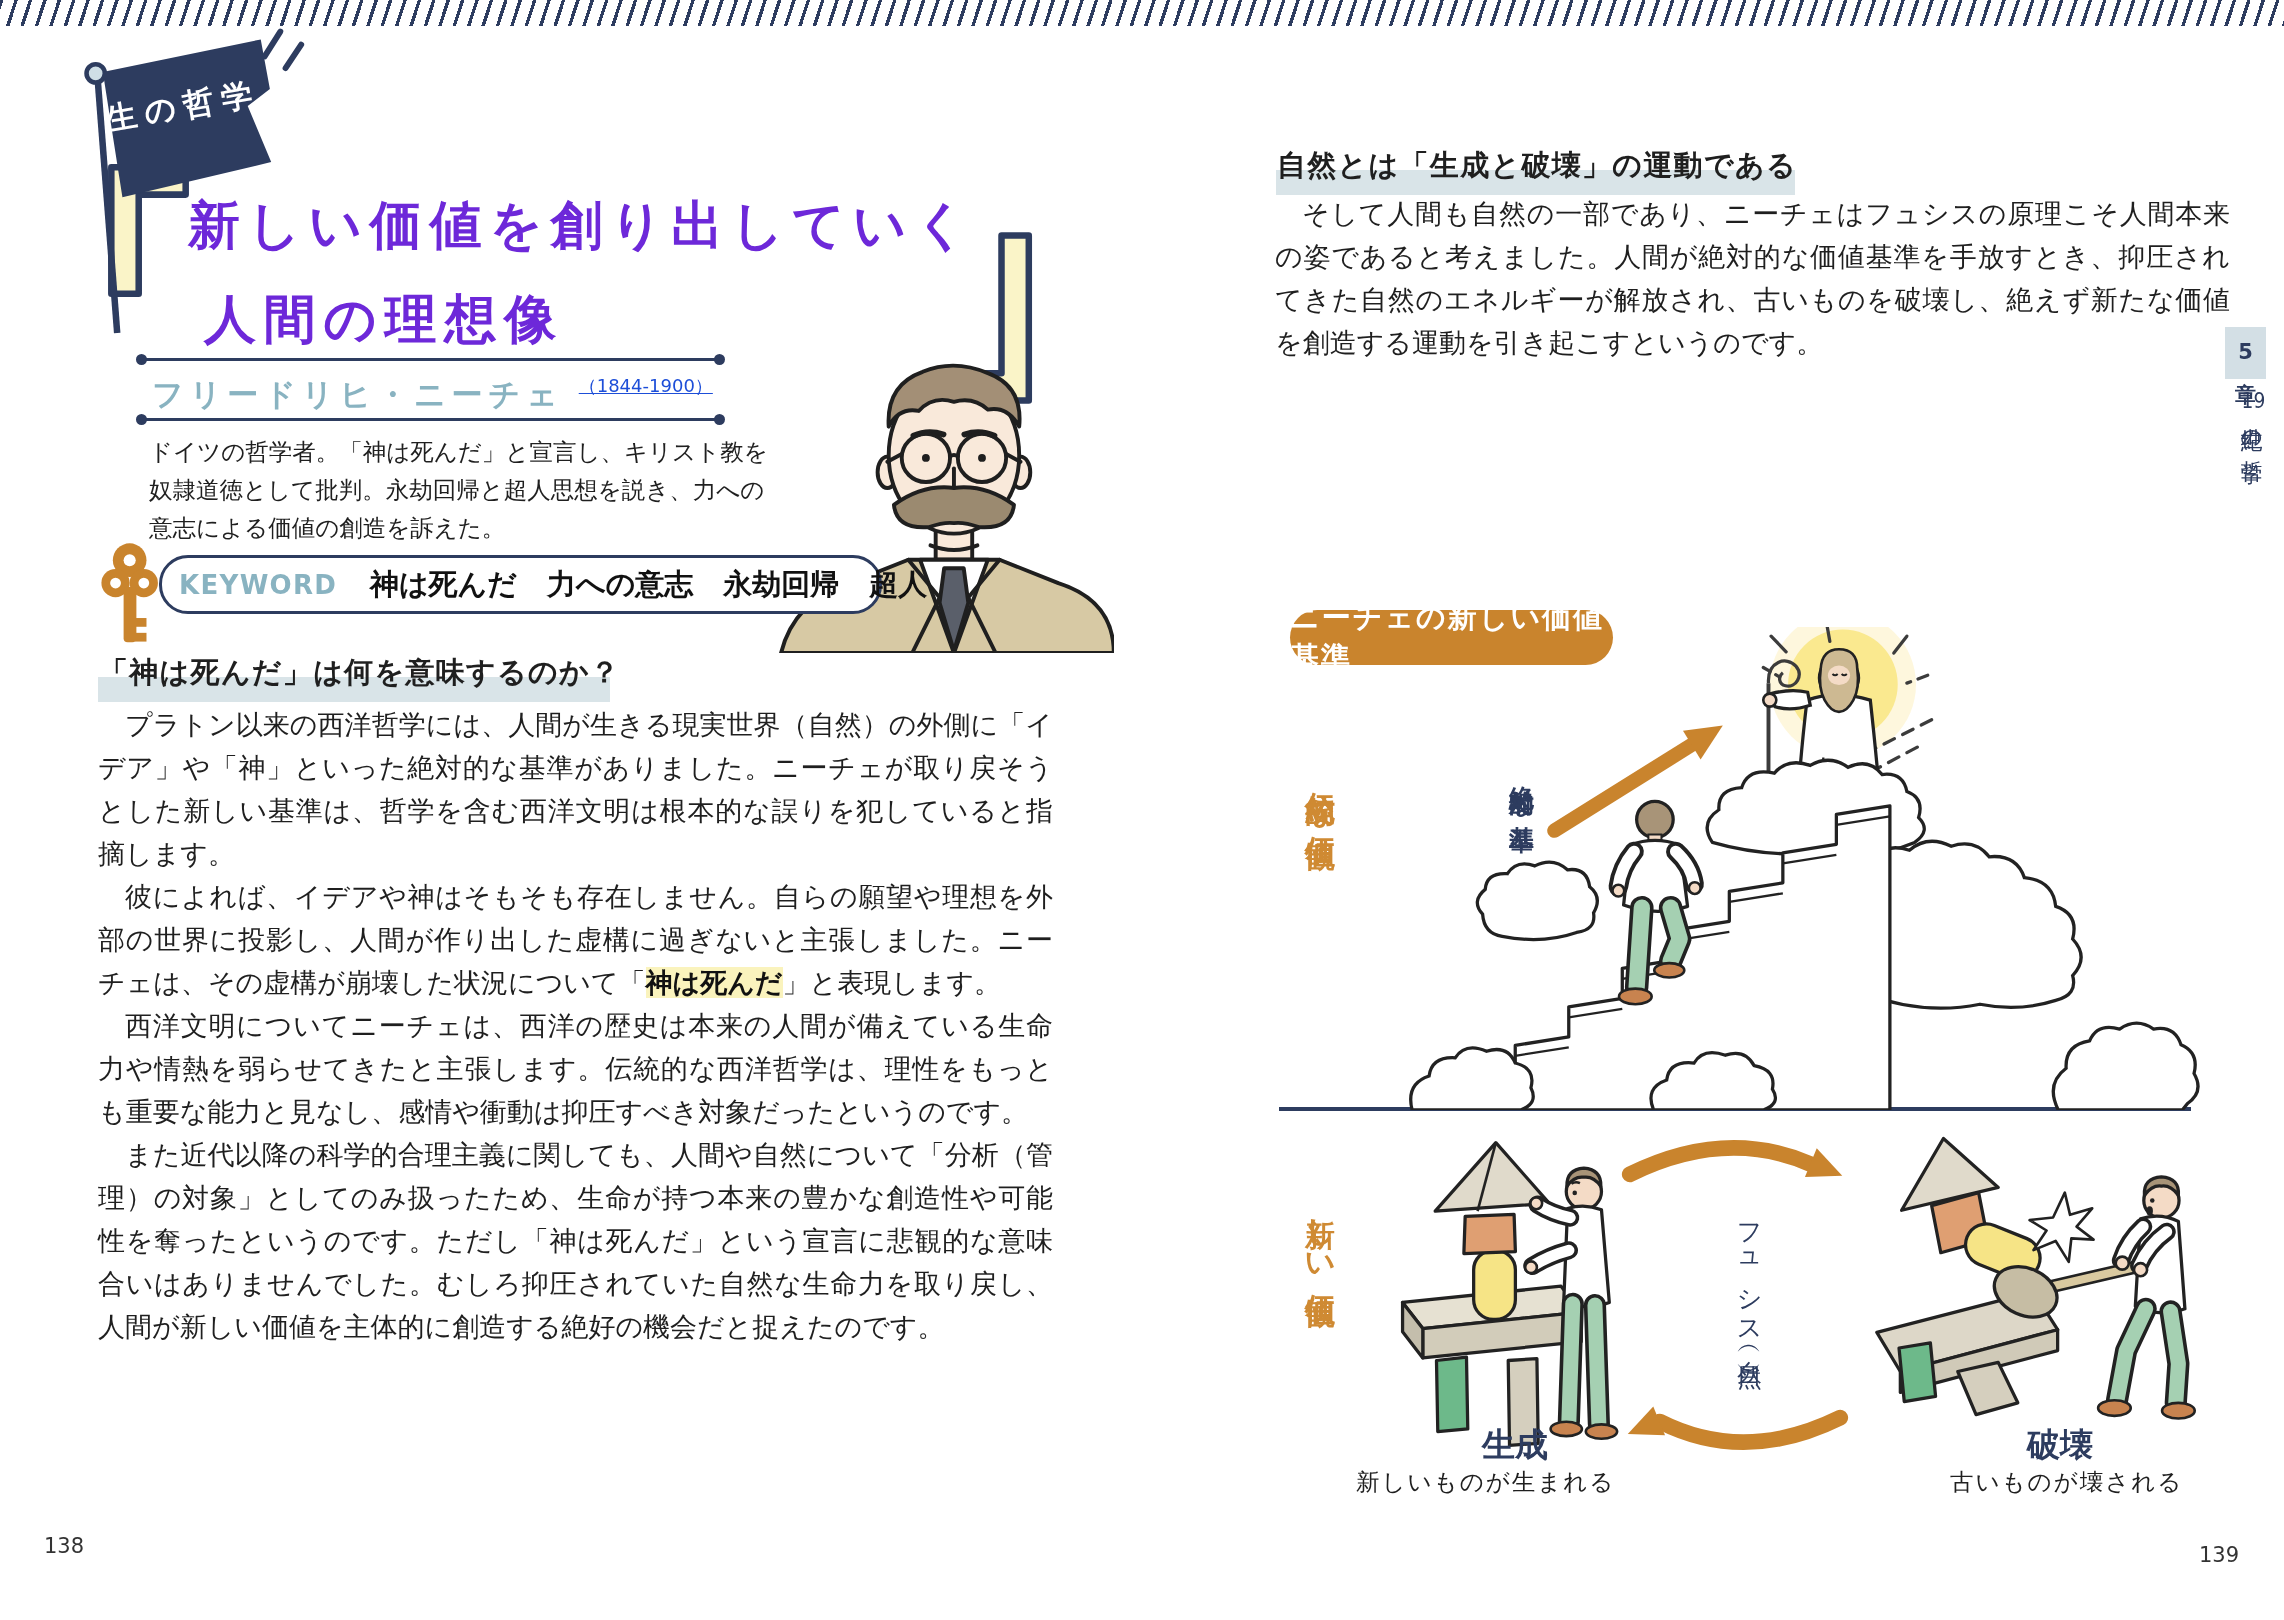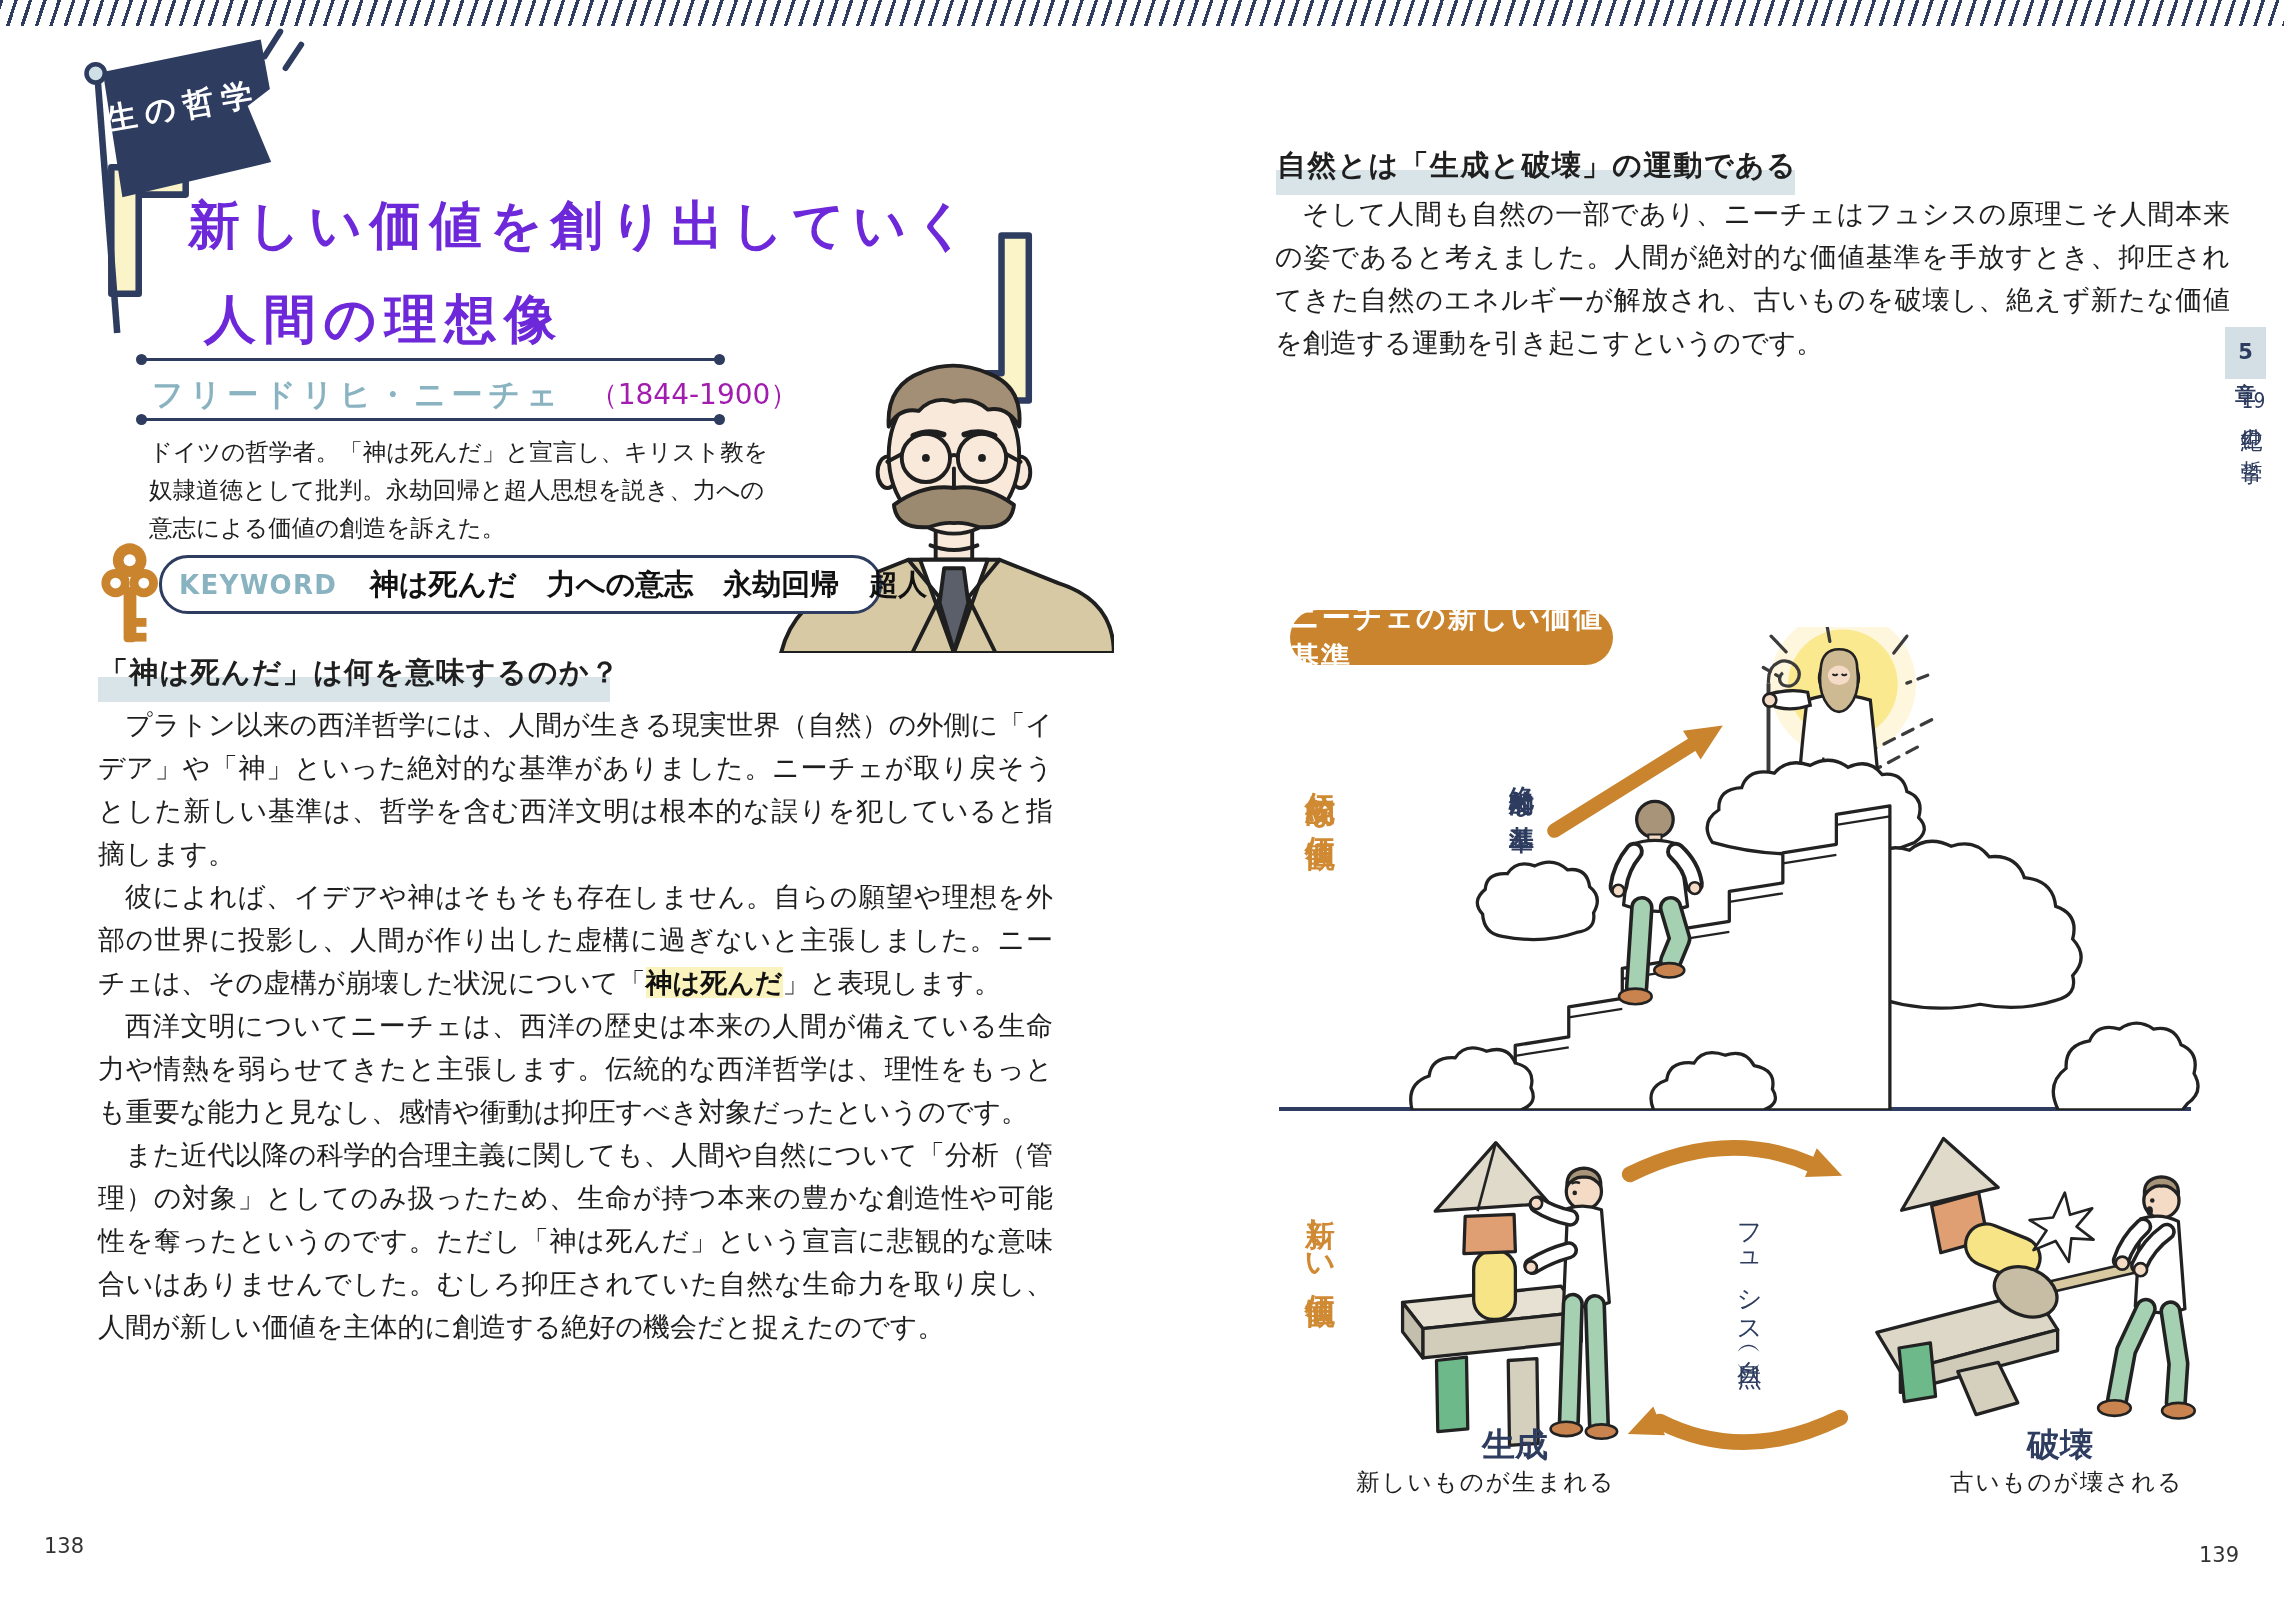--- a/index.html
+++ b/index.html
@@ -22,23 +22,23 @@
 
   
   .flag-svg { position:absolute; left:65px; top:26px; width:261px; height:327px; z-index:2; }
   .flag-text { position:absolute; left:105px; top:85px; width:163px; font-size:31px; font-weight:700; color:#fff;
     letter-spacing:7.8px; transform:rotate(-10deg); z-index:3; white-space:nowrap; }
   .bracket { position:absolute; z-index:1; }
   .title { position:absolute; color:#6d28d9; font-weight:800; font-size:52px; letter-spacing:7.8px; z-index:2; white-space:nowrap; }
   .rule { position:absolute; left:139px; width:583px; height:3.3px; background:#2d3c5f; border-radius:2px; }
   .rule .dot { position:absolute; top:-3.9px; width:11px; height:11px; border-radius:50%; background:#2d3c5f; }
   .rule .dot.l { left:-2.6px; } .rule .dot.r { right:-2.6px; }
-  .author-row { position:absolute; left:152px; top:374px; display:flex; align-items:center; gap:26px; white-space:nowrap; }
+  .author-row { position:absolute; left:152px; top:374px; display:flex; align-items:flex-start; gap:15px; white-space:nowrap; }
   .author-name { font-size:31px; font-weight:700; color:#89b3c1; letter-spacing:5.9px; }
-  .author-years { font-size:28px; color:#a21caf; }
+  .author-years { font-size:18px; color:#1d4ed8;text-decoration:underline; }
   .bio { position:absolute; left:149px; top:433px; width:621px; font-size:23.5px; line-height:38px; color:#1f1f1f; }
   .key-svg { position:absolute; left:98px; top:540px; width:64px; height:111px; z-index:3; }
   .kw-box { position:absolute; left:159px; top:555px; width:723px; height:59px; border:3.3px solid #2d3c5f; border-radius:29px;
     display:flex; align-items:center; padding-left:17px; background:#fff; z-index:2; }
   .kw-label { font-size:26px; font-weight:700; color:#89b3c1; letter-spacing:1.3px; }
   .kw-sep { width:2.6px; height:38px; background:#2d3c5f; margin:0 17px 0 15.7px; }
   .kw-terms { display:flex; gap:30px; font-size:29px; font-weight:700; color:#111; white-space:nowrap; }
   .portrait-svg { position:absolute; left:758px; top:317px; width:356px; height:336px; z-index:1; }
 
   

